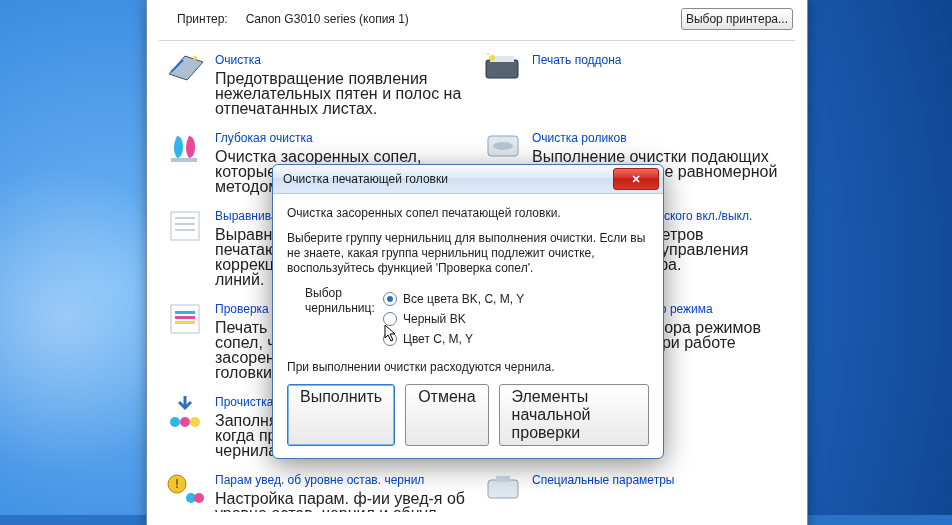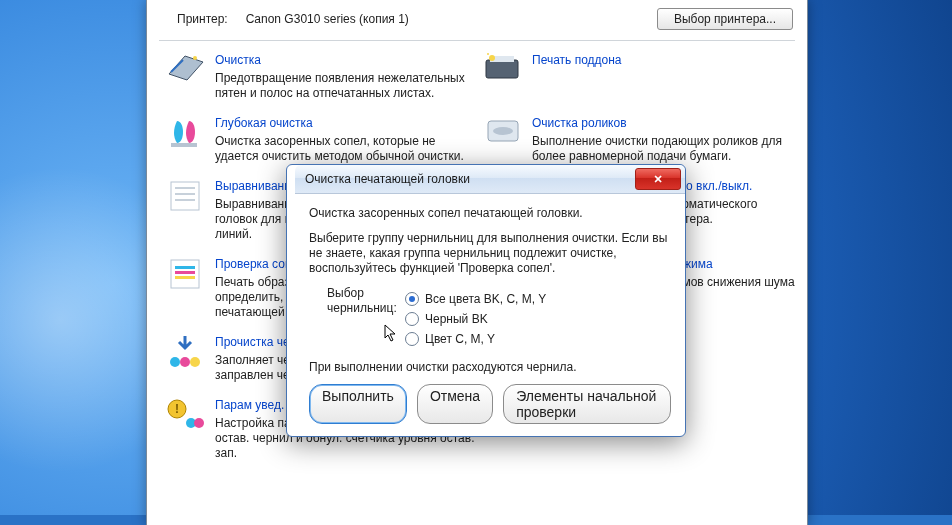--- a/index.html
+++ b/index.html
@@ -4,48 +4,48 @@
 <style>
   html,body{margin:0;padding:0;width:952px;height:525px;overflow:hidden;font-family:"Segoe UI",Tahoma,sans-serif;font-size:12px;background:#2a72c6;}
   .desktop{position:relative;width:952px;height:515px;
     background:radial-gradient(circle at 12% 55%,#6fb7f7 0%,#3b8be0 35%,#1f65c1 70%,#10458f 100%);}
   .flare{position:absolute;border-radius:50%;background:radial-gradient(circle,rgba(255,255,255,.35) 0%,rgba(255,255,255,0) 60%);}
   .window{position:absolute;left:146px;top:0;width:660px;height:525px;background:#fff;border:1px solid #7a8999;border-top:none;box-shadow:0 0 12px rgba(0,0,0,.35);}
   .hdr{display:flex;align-items:center;padding:8px 14px 10px 30px;}
   .hdr .lbl{color:#222;margin-right:18px;}
   .hdr .val{color:#222;}
   .spacer{flex:1;}
-  .btn{background:linear-gradient(#fff,#e6e6e6);border:1px solid #8b8b8b;border-radius:3px;padding:3px 16px;font-size:12px;color:#222;cursor:default;}
+  .btn{background:linear-gradient(#fff,#e6e6e6);border:1px solid #8b8b8b;border-radius:3px;padding:3px 4px;font-size:12px;color:#222;cursor:default;}
   .divider{height:1px;background:#d0d5da;margin:0 12px 5px 12px;}
   .body{padding:6px 10px 0 16px;height:460px;overflow:hidden;}
   .row{display:flex;margin-bottom:14px;}
   .col{flex:1;display:flex;min-width:0;}
   .icon{width:46px;height:40px;margin-right:6px;flex:0 0 46px;display:flex;align-items:flex-start;justify-content:center;}
   .txt{min-width:0;}
   .link{color:#0645cc;font-size:12px;line-height:16px;cursor:default;}
-  .desc{color:#222;font-size:12px;line-height:15px;margin-top:3px;}
+  .desc{color:#222;font-size:16px;line-height:15px;margin-top:3px;}
   
-  .dialog{position:absolute;left:286px;top:164px;width:390px;background:#fff;border:1px solid #4573b3;border-radius:6px;box-shadow:0 6px 28px rgba(0,0,0,.45);padding-left:8px;}
+  .dialog{position:absolute;left:272px;top:164px;width:390px;background:#fff;border:1px solid #4573b3;border-radius:6px;box-shadow:0 6px 28px rgba(0,0,0,.45);}
   .dlg-title{height:28px;display:flex;align-items:center;padding:0 0 0 10px;
     background:linear-gradient(#f7fbff,#dfeaf7 45%,#cfdff2 46%,#dfeaf7);border-bottom:1px solid #b8c7da;border-radius:6px 6px 0 0;color:#1a1a1a;font-size:12px;}
   .dlg-title .t{flex:1;}
   .closebtn{width:44px;height:20px;margin-right:4px;background:linear-gradient(#ef6a60,#d9332a 45%,#c21f17 46%,#d9332a);
     border:1px solid #a02018;border-radius:3px;color:#fff;display:flex;align-items:center;justify-content:center;font-weight:bold;font-size:11px;}
   .dlg-body{padding:12px 14px 12px 14px;color:#222;font-size:12px;}
   .para{margin-bottom:10px;line-height:15px;}
   .group{display:flex;margin:6px 0 2px 18px;}
   .glabel{width:78px;line-height:15px;}
   .opts{}
   .opt{display:flex;align-items:flex-end;height:20px;}
   .radio{width:12px;height:12px;border:1px solid #6b7d92;border-radius:50%;margin-right:6px;display:inline-flex;align-items:center;justify-content:center;background:#fff;}
   .radio.sel::after{content:"";width:6px;height:6px;border-radius:50%;background:#2b6cd1;}
   .opt .otxt{color:#222;}
   .note{margin:14px 0 10px 0;}
   .dlg-btnrow{display:flex;gap:10px;margin-top:6px;}
-  .dlg-btn{background:linear-gradient(#fff,#e8e8e8);border:1px solid #8b8b8b;border-radius:13px;padding:3px 12px;font-size:14px;color:#222;}
+  .dlg-btn{background:linear-gradient(#fff,#e8e8e8);border:1px solid #8b8b8b;border-radius:3px;padding:3px 12px;font-size:16px;color:#222;}
   .dlg-btn.default{border:1px solid #2f7dd1;box-shadow:0 0 0 1px #7fb8ef inset;}
   .cursor{position:absolute;left:384px;top:324px;width:14px;height:18px;pointer-events:none;}
   svg{display:block;}
 </style>
 </head>
 <body>
 
 <div class="desktop">
   <div class="flare" style="left:-120px;top:140px;width:360px;height:360px;"></div>
   <div class="flare" style="left:220px;top:440px;width:260px;height:260px;opacity:.6;"></div>

